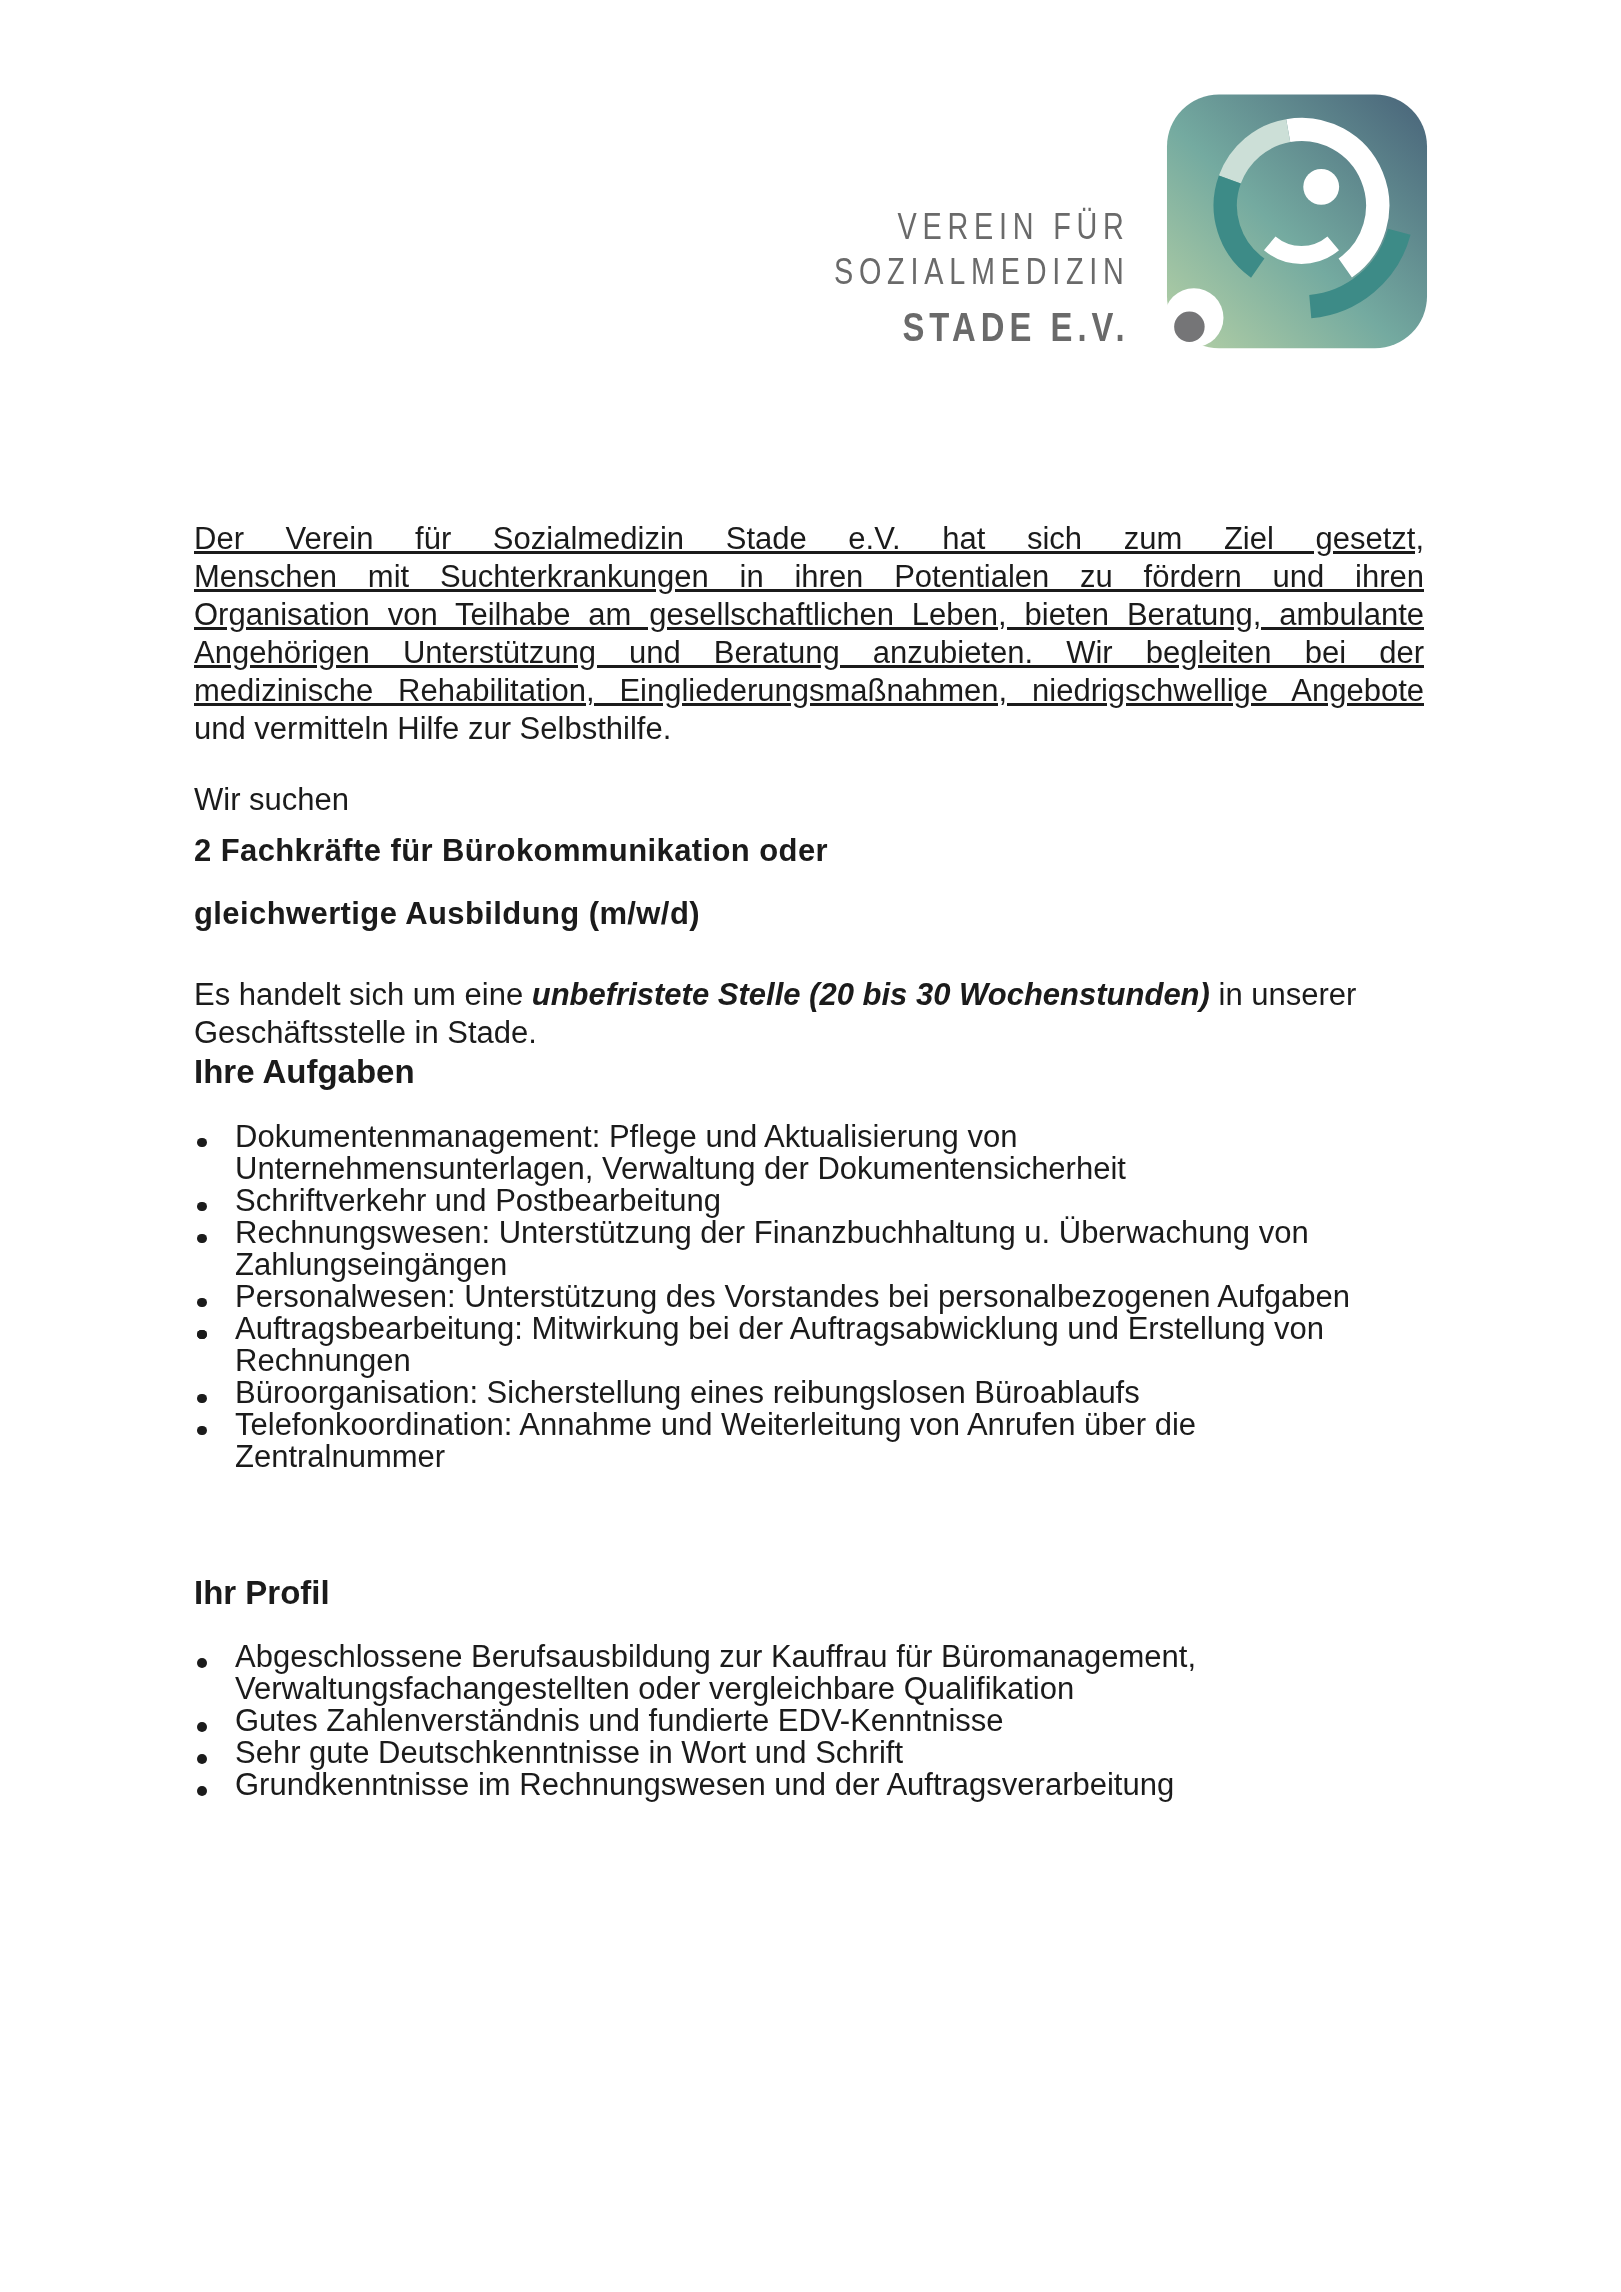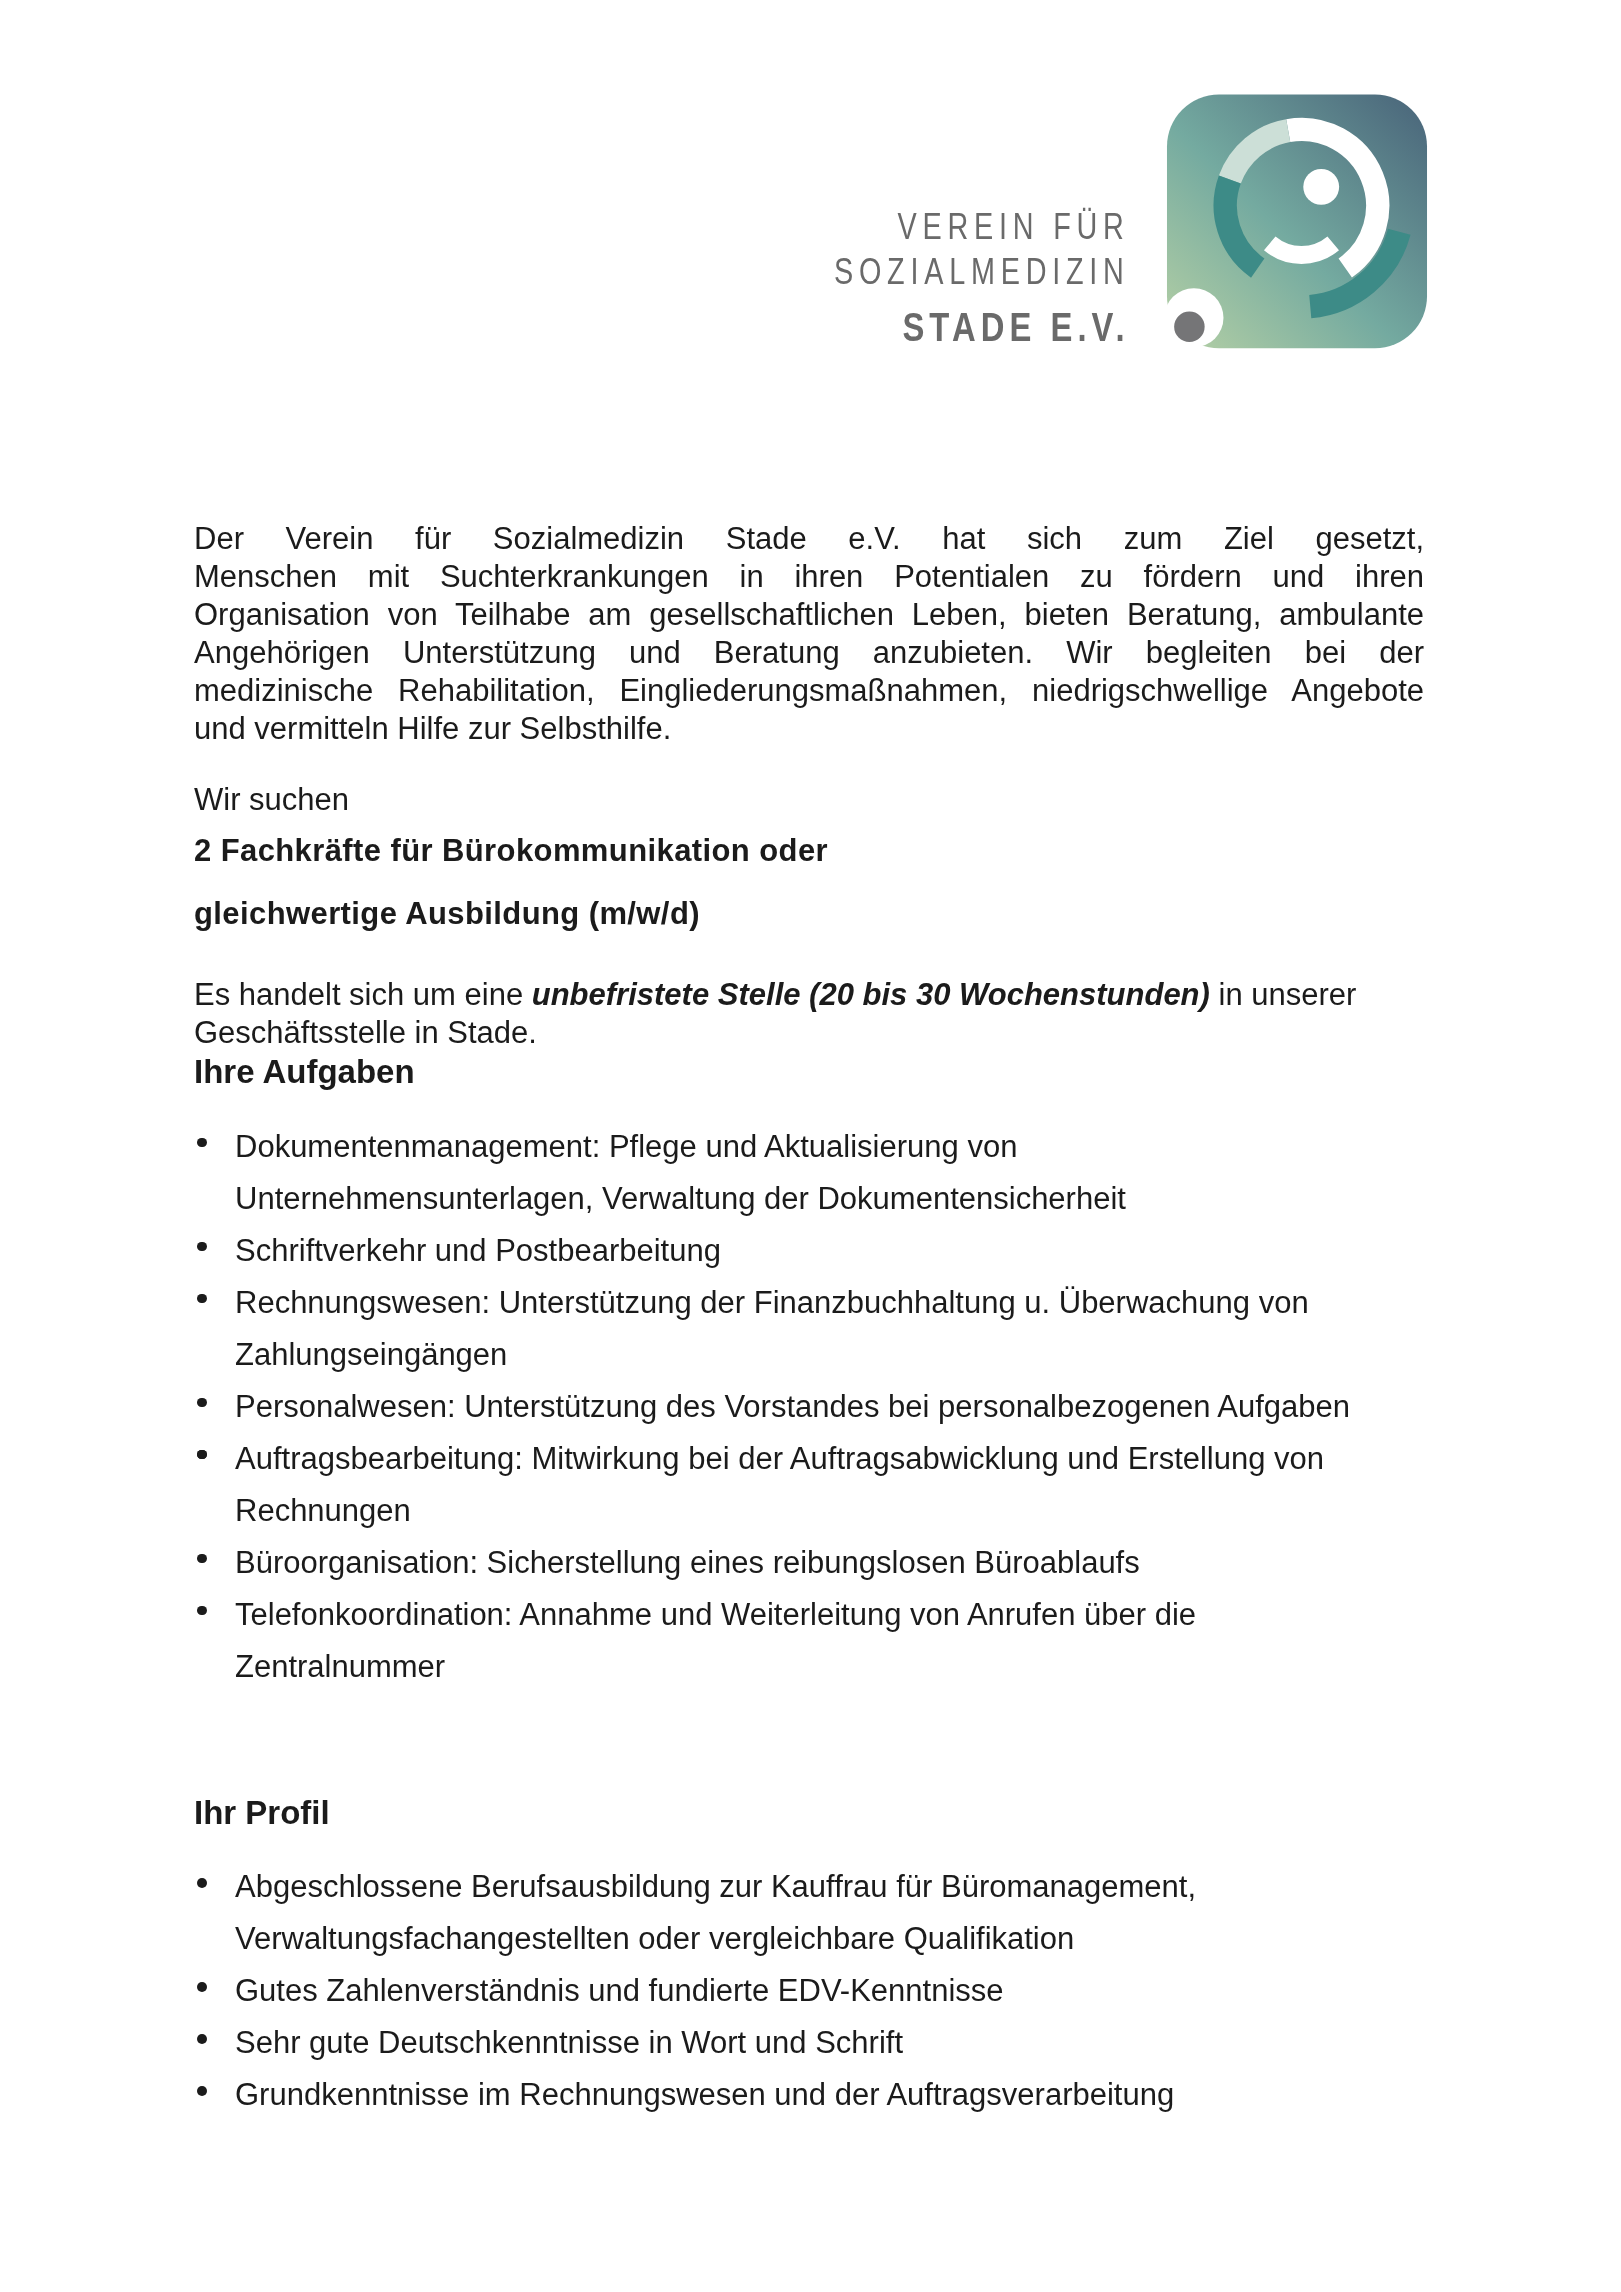--- a/index.html
+++ b/index.html
@@ -28,21 +28,21 @@
   .logo-line.bold {
     font-weight:bold; font-size:41px; line-height:50px; margin-top:8px; letter-spacing:6.3px;
   }
 
   
   .content {
     position:absolute; left:194px; top:0; width:1230px;
     font-size:31px; line-height:38px;
   }
   .intro { padding-top:520px; }
-  .jline { text-align:justify; text-align-last:justify; }
+  .jline { text-align:justify; text-align-last:justify;text-decoration:underline; }
   .jline-last { text-align:left; }
 
   .kicker { margin-top:33px; }
   .title {
     margin-top:0px;
     font-size:31px; font-weight:bold; line-height:63px;
     letter-spacing:0.4px;
   }
   .conditions { margin-top:31px; }
   .conditions .b { font-weight:bold;font-style:italic; }
@@ -52,21 +52,21 @@
   }
   .section-heading.profile { margin-top:100px; }
 
   ul.bullets {
     margin:29.6px 0 0 0;
     padding:0 42px 0 41px;
     list-style:none;
   }
   ul.bullets li {
     position:relative;
-    line-height:52px;
+    line-height:32px;
   }
   ul.bullets li .dot {
     position:absolute; left:-38px; top:17px;
     width:9.9px; height:9.9px; border-radius:50%;
     background:#1b1b1b;
   }
 </style>
 </head>
 <body>
 

